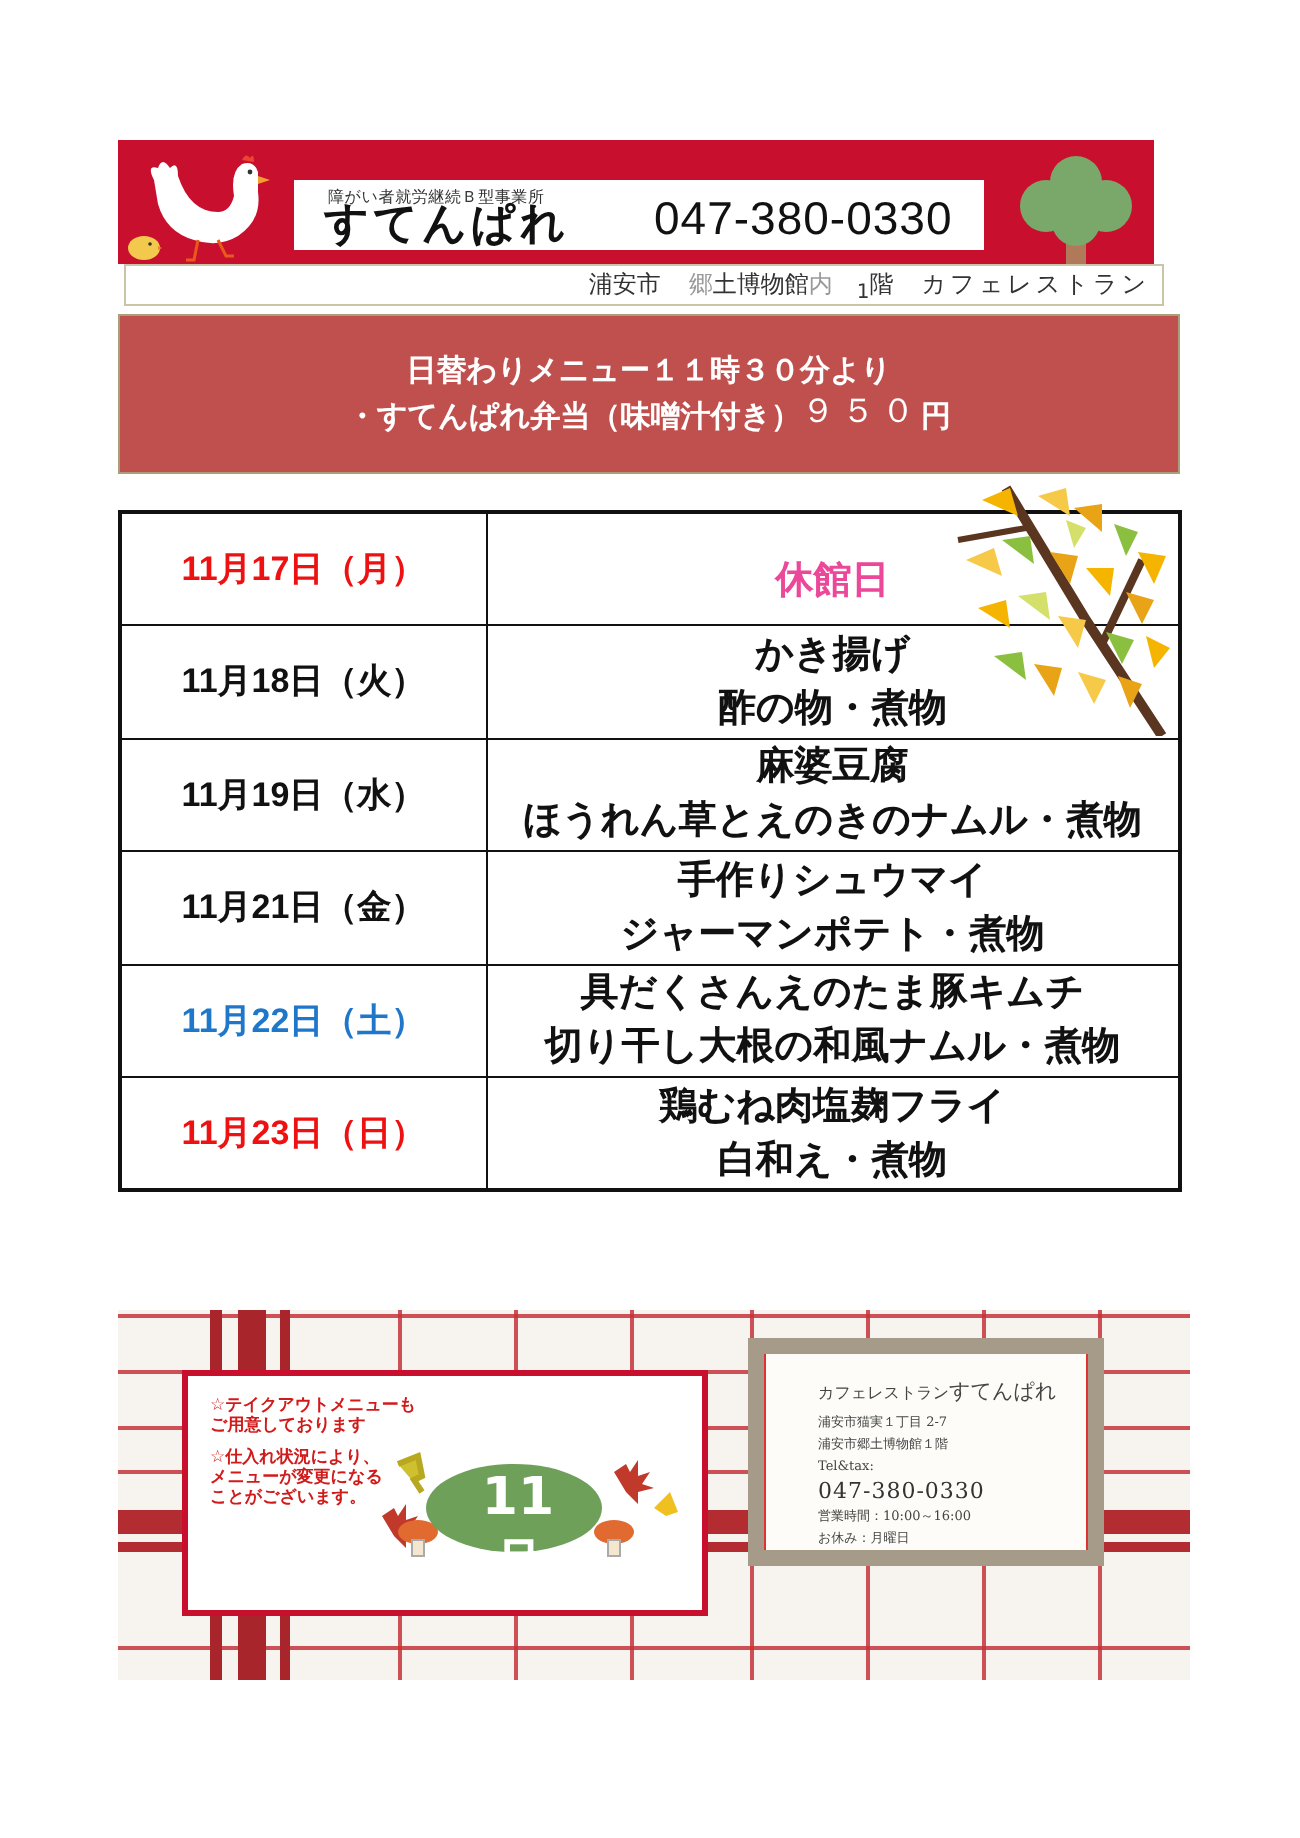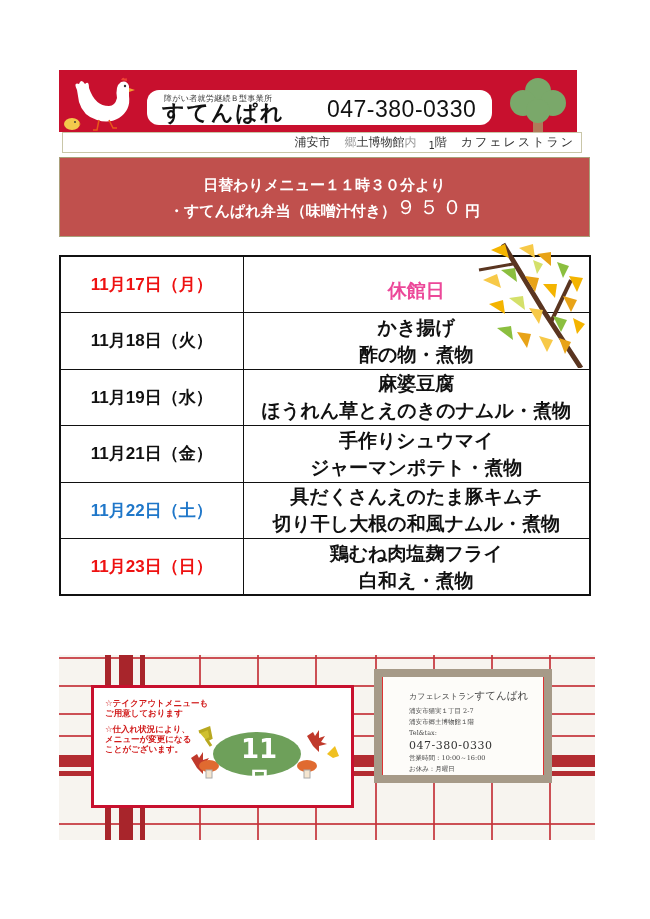--- a/index.html
+++ b/index.html
@@ -6,21 +6,21 @@
     html, body { width: 650px; height: 919px; background: #ffffff; overflow: hidden; }
     body { position: relative; font-family: "DejaVu Sans", "Liberation Sans", sans-serif; color: #111; }
 
     
     .header-band {
       position: absolute; left: 59px; top: 70px; width: 518px; height: 62px;
       background: #c8102e;
     }
     .logo-pill {
       position: absolute; left: 88px; top: 20px; width: 345px; height: 35px;
-      background: #fff; border-radius: 12px;
+      background: #fff; border-radius: 0;
     }
     .logo-sub {
       position: absolute; left: 17px; top: 3px; font-size: 8px; color: #333; letter-spacing: 0.3px;
     }
     .logo-name {
       position: absolute; left: 15px; top: 11px; font-size: 22px; font-weight: bold; color: #111; letter-spacing: 2px; line-height: 24px;
     }
     .logo-phone {
       position: absolute; left: 180px; top: 6px; font-family: "Liberation Sans", sans-serif; font-size: 23px; color: #111; letter-spacing: 0.5px; line-height: 26px;
     }
@@ -43,21 +43,21 @@
     .addr-cafe { margin-left: 14px; letter-spacing: 2px; }
 
     
     .menu-banner {
       position: absolute; left: 59px; top: 157px; width: 531px; height: 80px;
       background: #c0504d; border: 1px solid #a9a07a;
       color: #fff; text-align: center; font-size: 15px; font-weight: bold;
     }
     .menu-banner .line1 { position: absolute; left: 0; right: 0; top: 18px; }
     .menu-banner .line2 { position: absolute; left: 0; right: 0; top: 38px; }
-    .menu-banner .price { font-weight: normal; font-size: 20px; letter-spacing: 3px; position: relative; top: -2px; margin-top: 12px; }
+    .menu-banner .price { font-weight: normal; font-size: 17px; letter-spacing: 3px; position: relative; top: -2px; margin-top: 12px; }
 
     
     .schedule {
       position: absolute; left: 59px; top: 255px; width: 532px;
       border-collapse: collapse; border: 2px solid #111; padding-left: 12px;
     }
     .schedule td {
       border: 1.5px solid #111; height: 56.5px; vertical-align: middle; text-align: center;
       font-family: "Liberation Sans", sans-serif; font-weight: bold;
     }

